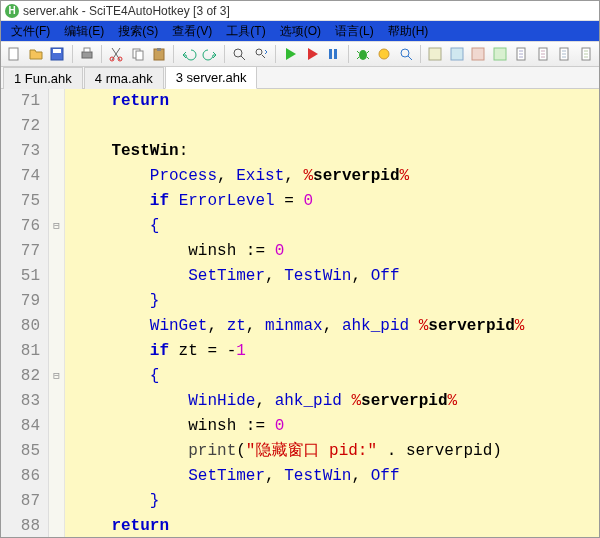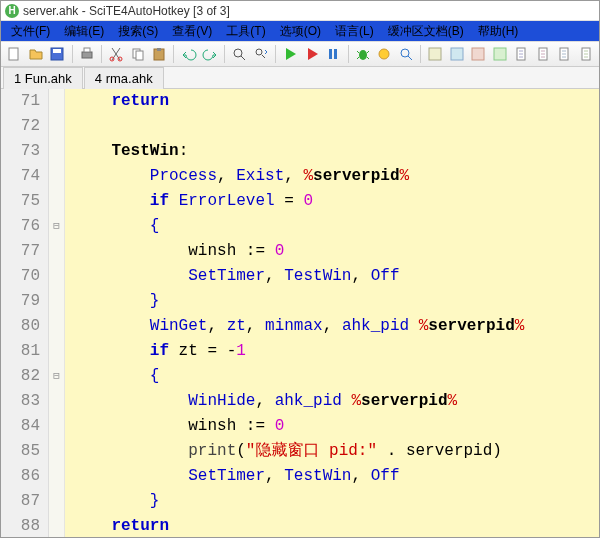--- a/index.html
+++ b/index.html
@@ -143,21 +143,20 @@
 </div>
 
 <div class="menubar">
     <div class="menu-item">文件(F)</div>
     <div class="menu-item">编辑(E)</div>
     <div class="menu-item">搜索(S)</div>
     <div class="menu-item">查看(V)</div>
     <div class="menu-item">工具(T)</div>
     <div class="menu-item">选项(O)</div>
     <div class="menu-item">语言(L)</div>
-    <div class="menu-item">缓冲区文档(B)</div>
     <div class="menu-item">帮助(H)</div>
   </div>
 
 <div class="toolbar">
     <div class="tb-btn">
       <svg viewBox="0 0 16 16">
         <rect x="3" y="2" width="9" height="12" fill="#fff" stroke="#888"></rect>
       </svg>
     </div>
     <div class="tb-btn">
@@ -303,32 +302,33 @@
       <svg viewBox="0 0 16 16">
         <rect x="4" y="2" width="8" height="12" fill="#fff" stroke="#888"></rect>
         <path d="M6 5h4M6 8h4M6 11h4" stroke="#bca"></path>
       </svg>
     </div>
   </div>
 
 <div class="tabbar">
     <div class="tab">1 Fun.ahk</div>
     <div class="tab">4 rma.ahk</div>
+    <div class="tab active">3 server.ahk</div>
   </div>
 
 <div class="editor">
   <div class="gutter">
       <div>71</div>
       <div>72</div>
       <div>73</div>
       <div>74</div>
       <div>75</div>
       <div>76</div>
       <div>77</div>
-      <div>70</div>
+      <div>51</div>
       <div>79</div>
       <div>80</div>
       <div>81</div>
       <div>82</div>
       <div>83</div>
       <div>84</div>
       <div>85</div>
       <div>86</div>
       <div>87</div>
       <div>88</div>

